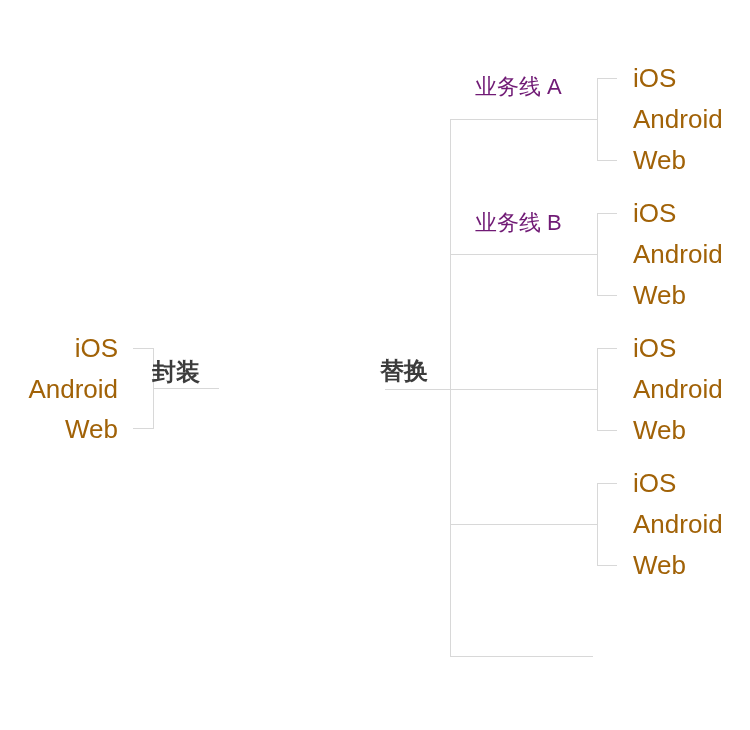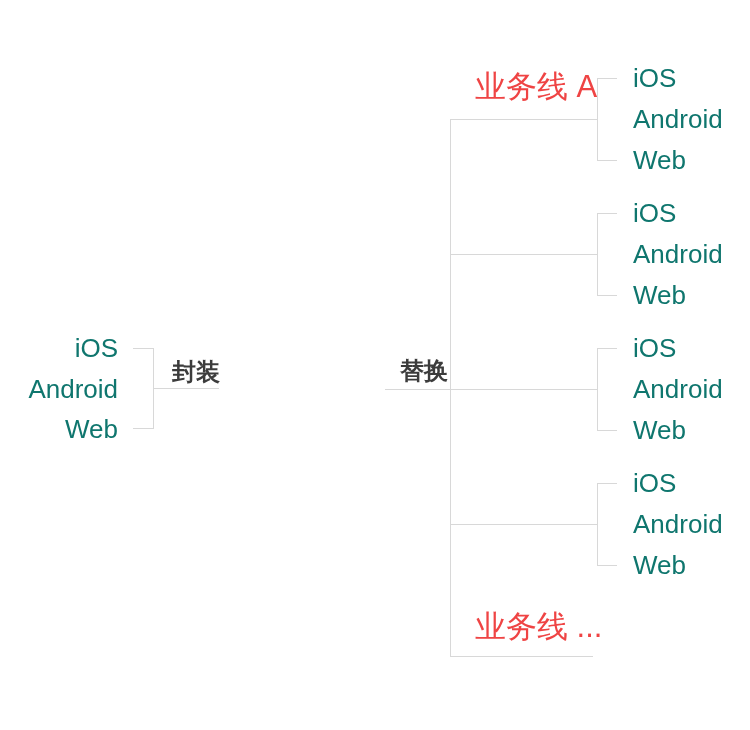--- a/index.html
+++ b/index.html
@@ -4,31 +4,31 @@
 <style>
   html,body{margin:0;padding:0;background:#ffffff;}
   .stage{
     position:relative;width:750px;height:730px;background:#ffffff;overflow:hidden;
     font-family:"Liberation Sans","DejaVu Sans",sans-serif;
   }
   .hline{position:absolute;height:1px;background:#d8d8d8;}
   .vline{position:absolute;width:1px;background:#d8d8d8;}
   .gtxt{
     position:absolute;height:30px;line-height:30px;
-    font-size:26px;color:#0f766e;white-space:nowrap;
+    font-size:26px;color:#a16207;white-space:nowrap;
   }
   .right-align{text-align:right;}
   .branch-label{
     position:absolute;height:30px;line-height:30px;
-    font-size:31px;color:#ef4444;white-space:nowrap;
+    font-size:22px;color:#701a75;white-space:nowrap;
   }
   .edge-label{
     position:absolute;height:30px;line-height:30px;
     font-size:24px;font-weight:bold;color:#3c3c3c;
-    text-align:right;white-space:nowrap;
+    text-align:left;white-space:nowrap;
   }
   .node{
     position:absolute;left:237px;top:323px;width:128px;height:128px;
     border-radius:50%;background:#2bc17e;
     display:flex;align-items:center;justify-content:center;
   }
   .node span{color:#ffffff;font-size:26px;letter-spacing:1px;white-space:nowrap;}
 </style>
 </head>
 <body>
@@ -55,20 +55,21 @@
   <div class="branch-label" style="left:475px;top:72px">业务线 A</div>
   <div class="hline" style="left:450px;top:119px;width:147"></div>
   <div class="hline" style="left:450px;top:119px;width:147px"></div>
   <div class="vline" style="left:597px;top:78px;height:82px"></div>
   <div class="hline" style="left:597px;top:78px;width:20px"></div>
   <div class="hline" style="left:597px;top:160px;width:20px"></div>
   <div class="gtxt" style="left:633px;top:63px">iOS</div>
   <div class="gtxt" style="left:633px;top:104px">Android</div>
   <div class="gtxt" style="left:633px;top:145px">Web</div>
 
+  <div class="branch-label" style="left:475px;top:208px">业务线 B</div>
   <div class="hline" style="left:450px;top:254px;width:147px"></div>
   <div class="vline" style="left:597px;top:213px;height:82px"></div>
   <div class="hline" style="left:597px;top:213px;width:20px"></div>
   <div class="hline" style="left:597px;top:295px;width:20px"></div>
   <div class="gtxt" style="left:633px;top:198px">iOS</div>
   <div class="gtxt" style="left:633px;top:239px">Android</div>
   <div class="gtxt" style="left:633px;top:280px">Web</div>
 
   <div class="hline" style="left:450px;top:389px;width:147px"></div>
   <div class="vline" style="left:597px;top:348px;height:82px"></div>
@@ -79,16 +80,15 @@
   <div class="gtxt" style="left:633px;top:415px">Web</div>
 
   <div class="hline" style="left:450px;top:524px;width:147px"></div>
   <div class="vline" style="left:597px;top:483px;height:82px"></div>
   <div class="hline" style="left:597px;top:483px;width:20px"></div>
   <div class="hline" style="left:597px;top:565px;width:20px"></div>
   <div class="gtxt" style="left:633px;top:468px">iOS</div>
   <div class="gtxt" style="left:633px;top:509px">Android</div>
   <div class="gtxt" style="left:633px;top:550px">Web</div>
 
-  <div class="branch-label" style="left:475px;top:612px">业务线 ...</div>
   <div class="hline" style="left:450px;top:656px;width:143px"></div>
 
 </div>
 
 </body></html>

